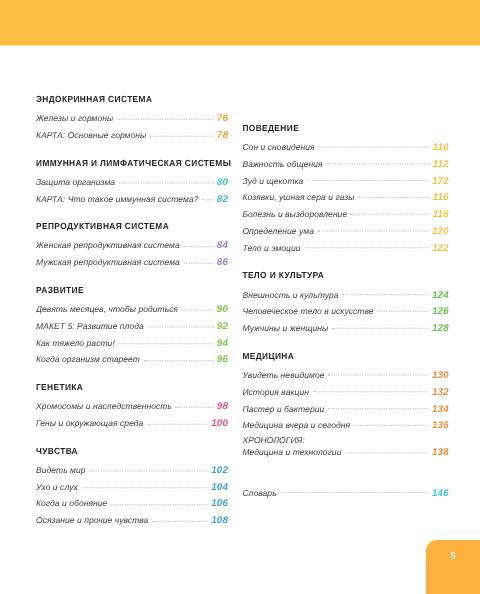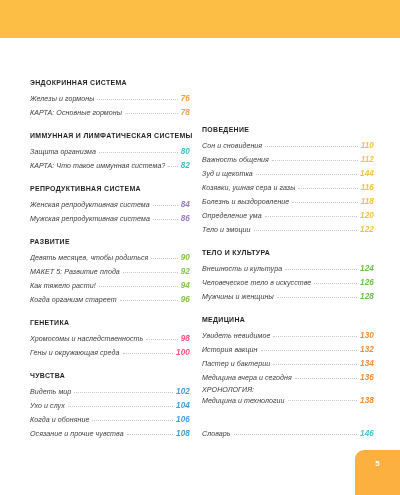--- a/index.html
+++ b/index.html
@@ -27,21 +27,21 @@
     width: 400px;
     height: 38px;
     background: #FDBE45;
   }
   .columns {
     position: absolute;
     top: 78px;
     left: 0;
     width: 400px;
     display: flex;
-    align-items: flex-end;
+    align-items: center;
   }
   .col {
     box-sizing: border-box;
   }
   .col-left {
     width: 196px;
     padding-left: 30px;
     padding-right: 6px;
   }
   .col-right {
@@ -250,21 +250,21 @@
             <span class="entry-page" style="color: rgb(251, 191, 62);">110</span>
           </div>
           <div class="entry">
             <span class="entry-label">Важность общения</span>
             <span class="leader"></span>
             <span class="entry-page" style="color: rgb(251, 191, 62);">112</span>
           </div>
           <div class="entry">
             <span class="entry-label">Зуд и щекотка</span>
             <span class="leader"></span>
-            <span class="entry-page" style="color: rgb(251, 191, 62);">144</span>
+            <span class="entry-page" style="color: rgb(251, 191, 62);">172</span>
           </div>
           <div class="entry">
             <span class="entry-label">Козявки, ушная сера и газы</span>
             <span class="leader"></span>
             <span class="entry-page" style="color: rgb(251, 191, 62);">116</span>
           </div>
           <div class="entry">
             <span class="entry-label">Болезнь и выздоровление</span>
             <span class="leader"></span>
             <span class="entry-page" style="color: rgb(251, 191, 62);">118</span>

